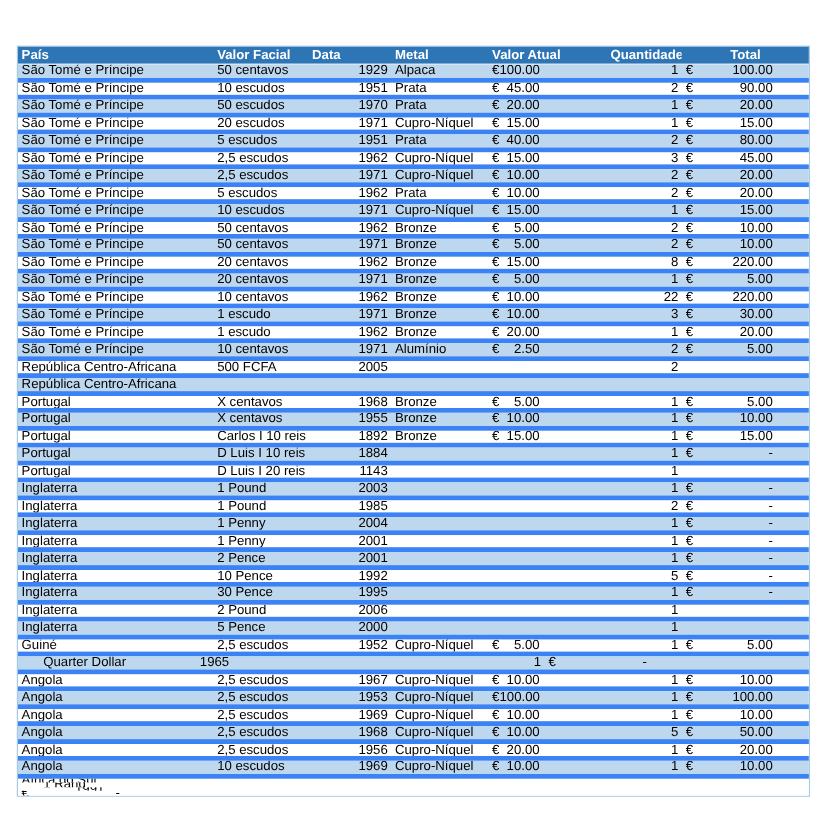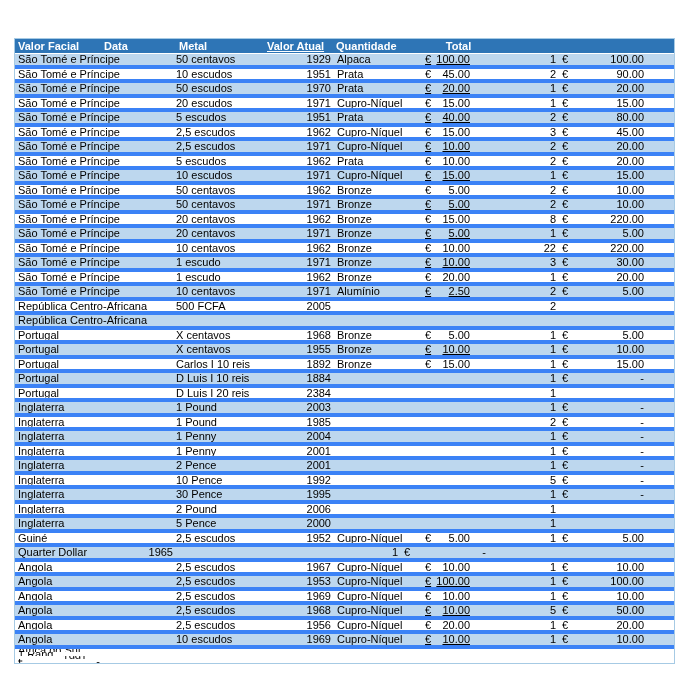--- a/index.html
+++ b/index.html
@@ -10,38 +10,39 @@
   .row { display: flex; height: 14.5px; align-items: stretch; font-size: 11px;
     border-bottom: 4px solid #3b82f6; width: 659px; }
   #rows-container .row:last-child { border-bottom: none; flex-direction: column; }
   .header-row { background: #2E75B6; color: #ffffff; font-weight: bold;
     height: 15px; border-bottom: 1px solid #ffffff; }
   .band  { background: #BDD7EE; }
   .plain { background: #ffffff; }
   .cell { display: flex; align-items: center; padding: 0 3px;
     overflow: hidden; white-space: nowrap; }
   .c0 { width: 158px; }
-  .c1 { width: 86px; }
+  .c1 { width: 86px; margin-left: 18px; }
   .c2 { width: 75px; justify-content: flex-end; }
   .c3 { width: 88px; }
-  .c4 { width: 69px; text-decoration: underline; }
-  .c5 { width: 68px; justify-content: flex-end; }
+  .c4 { width: 69px; }
+  .c5 { width: 68px; justify-content: flex-end; margin-left: 35px; }
   .c6 { width: 115px; }
   .money { justify-content: space-between; }
   .c4 .amt { padding-right: 18px; }
   .c6 .amt { padding-right: 27px; }
   .h { font-weight: bold; color: #ffffff; }
   .h.c2, .h.c5 { justify-content: flex-start; }
   .h.c6 { justify-content: center; }
 </style>
 </head>
 <body>
 
 <div class="sheet">
   <div class="row header-row" id="header-row">
+      <div class="cell h c0">País</div>
       <div class="cell h c1">Valor Facial</div>
       <div class="cell h c2">Data</div>
       <div class="cell h c3">Metal</div>
       <div class="cell h c4">Valor Atual</div>
       <div class="cell h c5">Quantidade</div>
       <div class="cell h c6">Total</div>
     </div>
   <div id="rows-container">
       <div class="row band">
         <div class="cell c0">São Tomé e Príncipe</div>
@@ -384,21 +385,21 @@
         </div>
         <div class="cell c5">1</div>
         <div class="cell money c6">
           <span class="eur">€</span>
           <span class="amt">-</span>
         </div>
       </div>
       <div class="row plain">
         <div class="cell c0">Portugal</div>
         <div class="cell c1">D Luis I 20 reis</div>
-        <div class="cell c2">2384</div>
+        <div class="cell c2">1143</div>
         <div class="cell c3"></div>
         <div class="cell money c4">
           <span class="eur"></span>
           <span class="amt"></span>
         </div>
         <div class="cell c5">1</div>
         <div class="cell money c6">
           <span class="eur"></span>
           <span class="amt"></span>
         </div>

